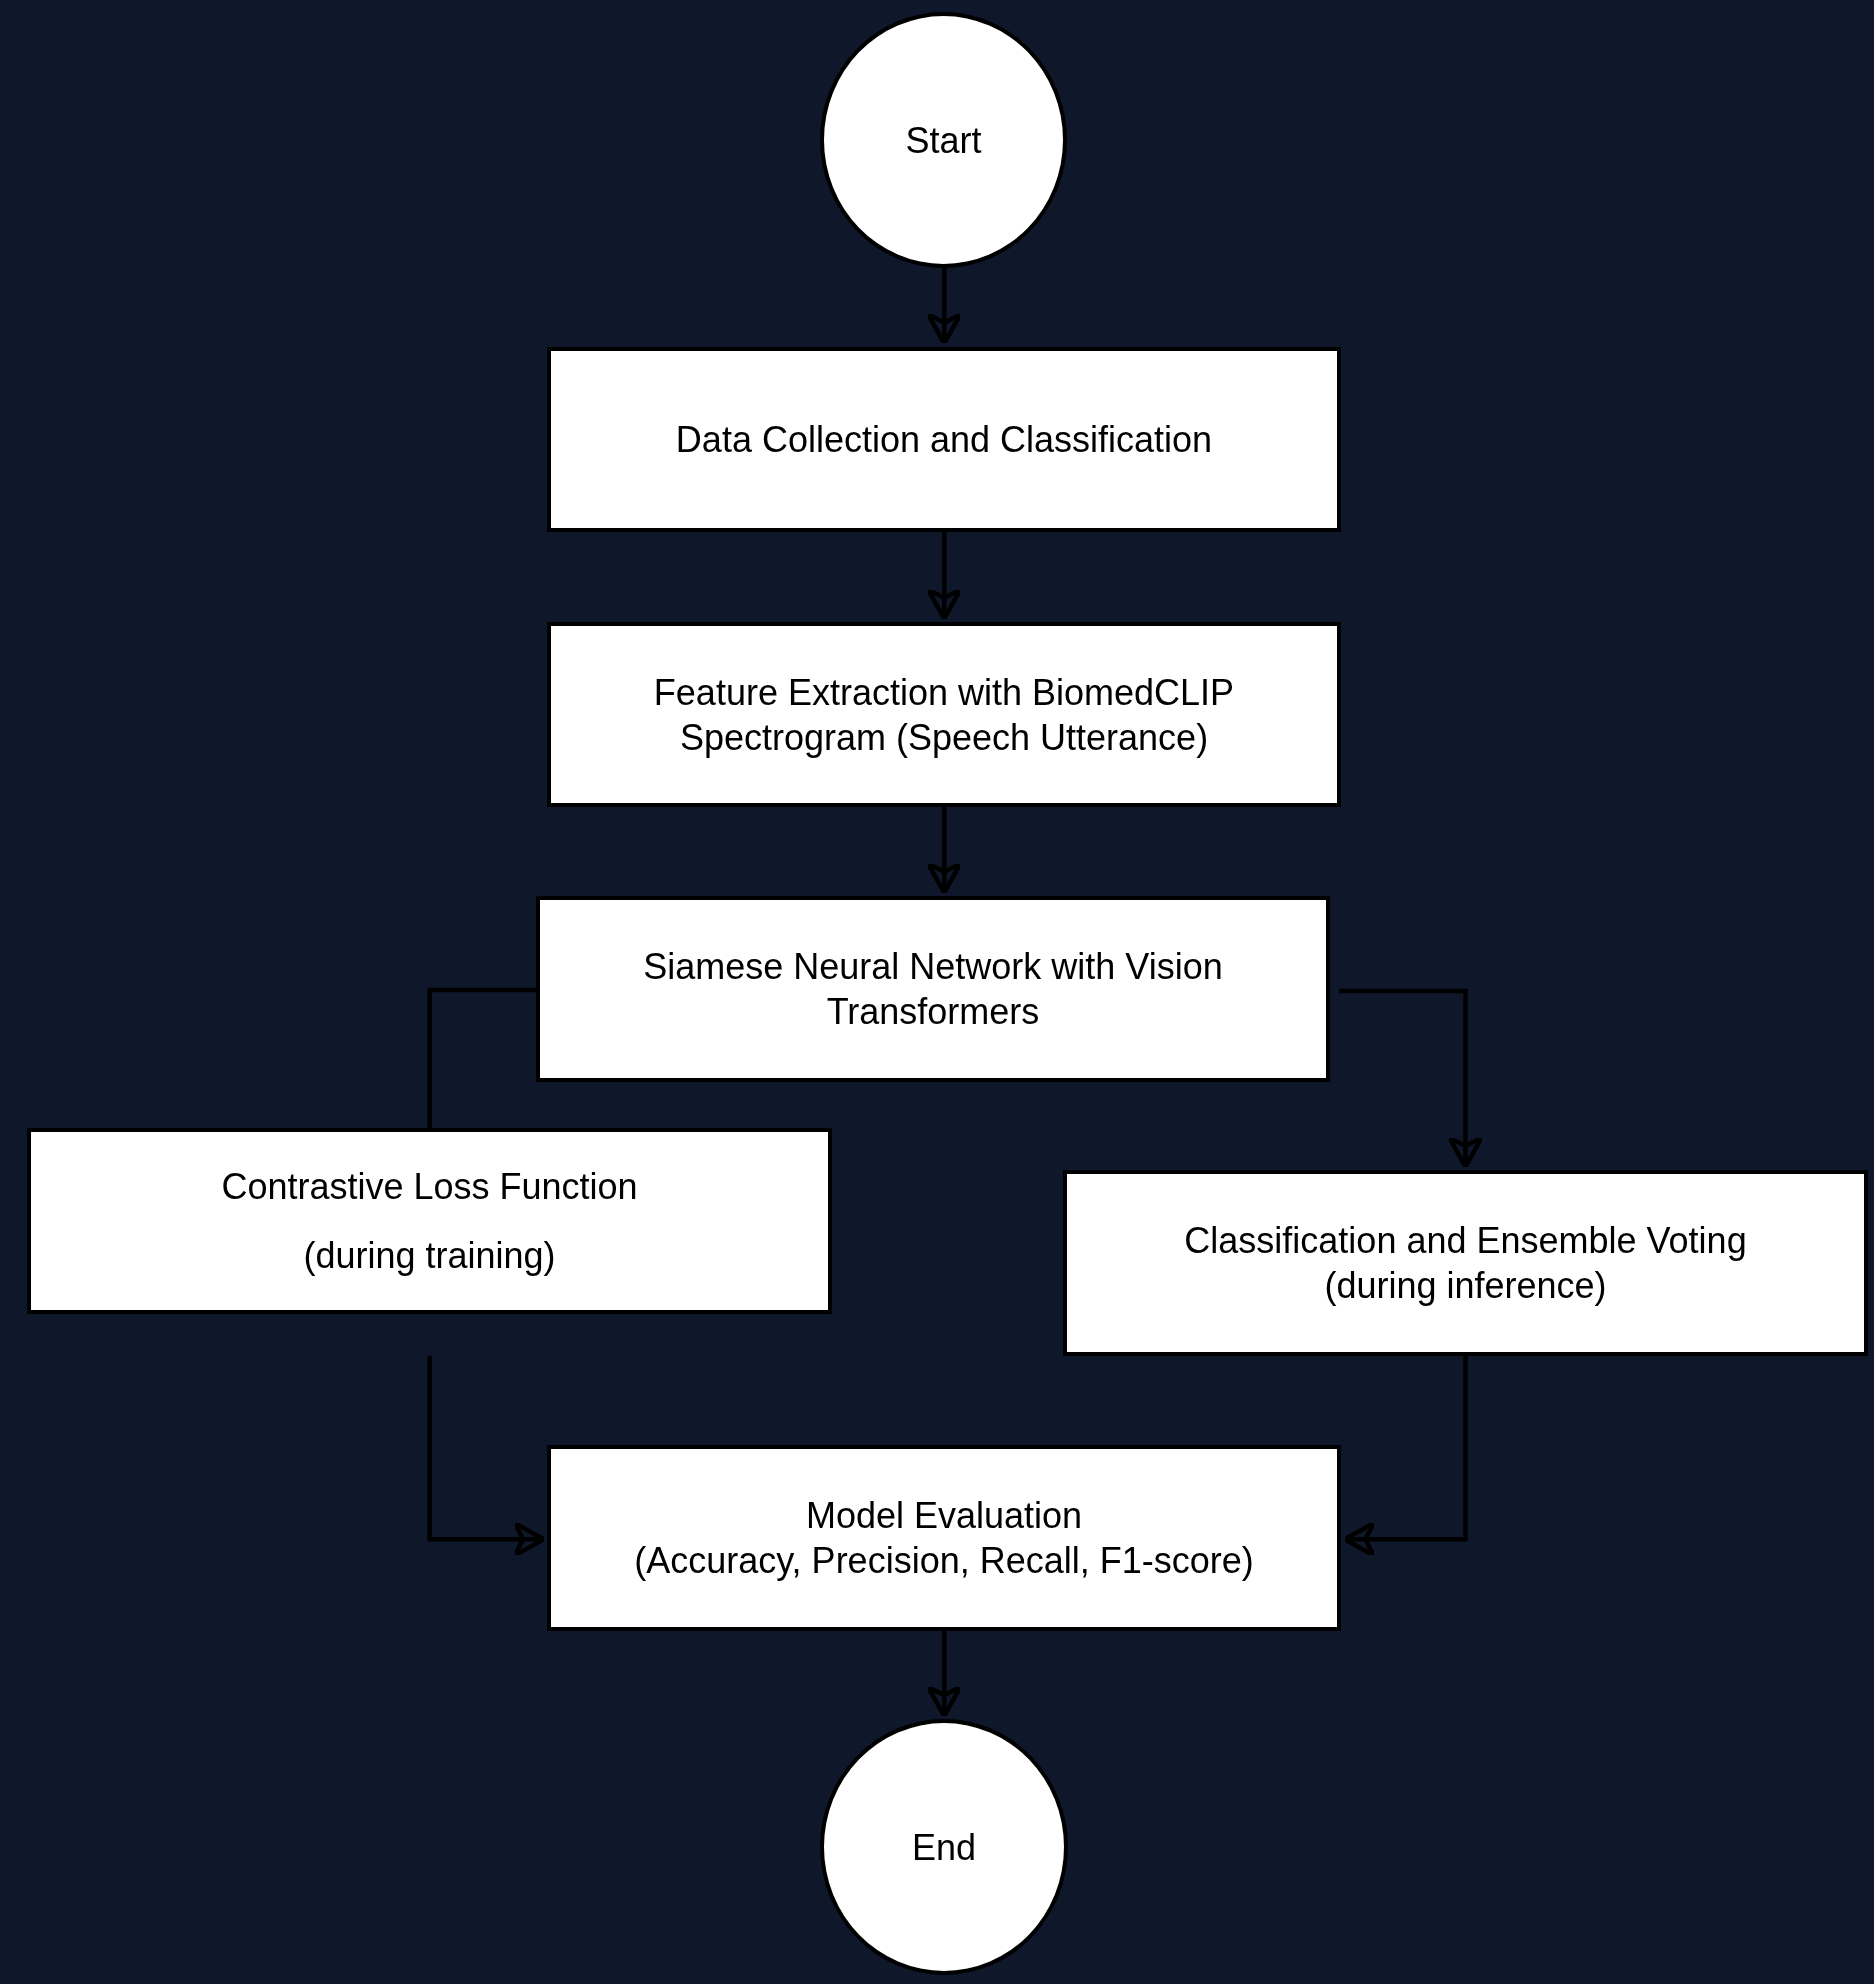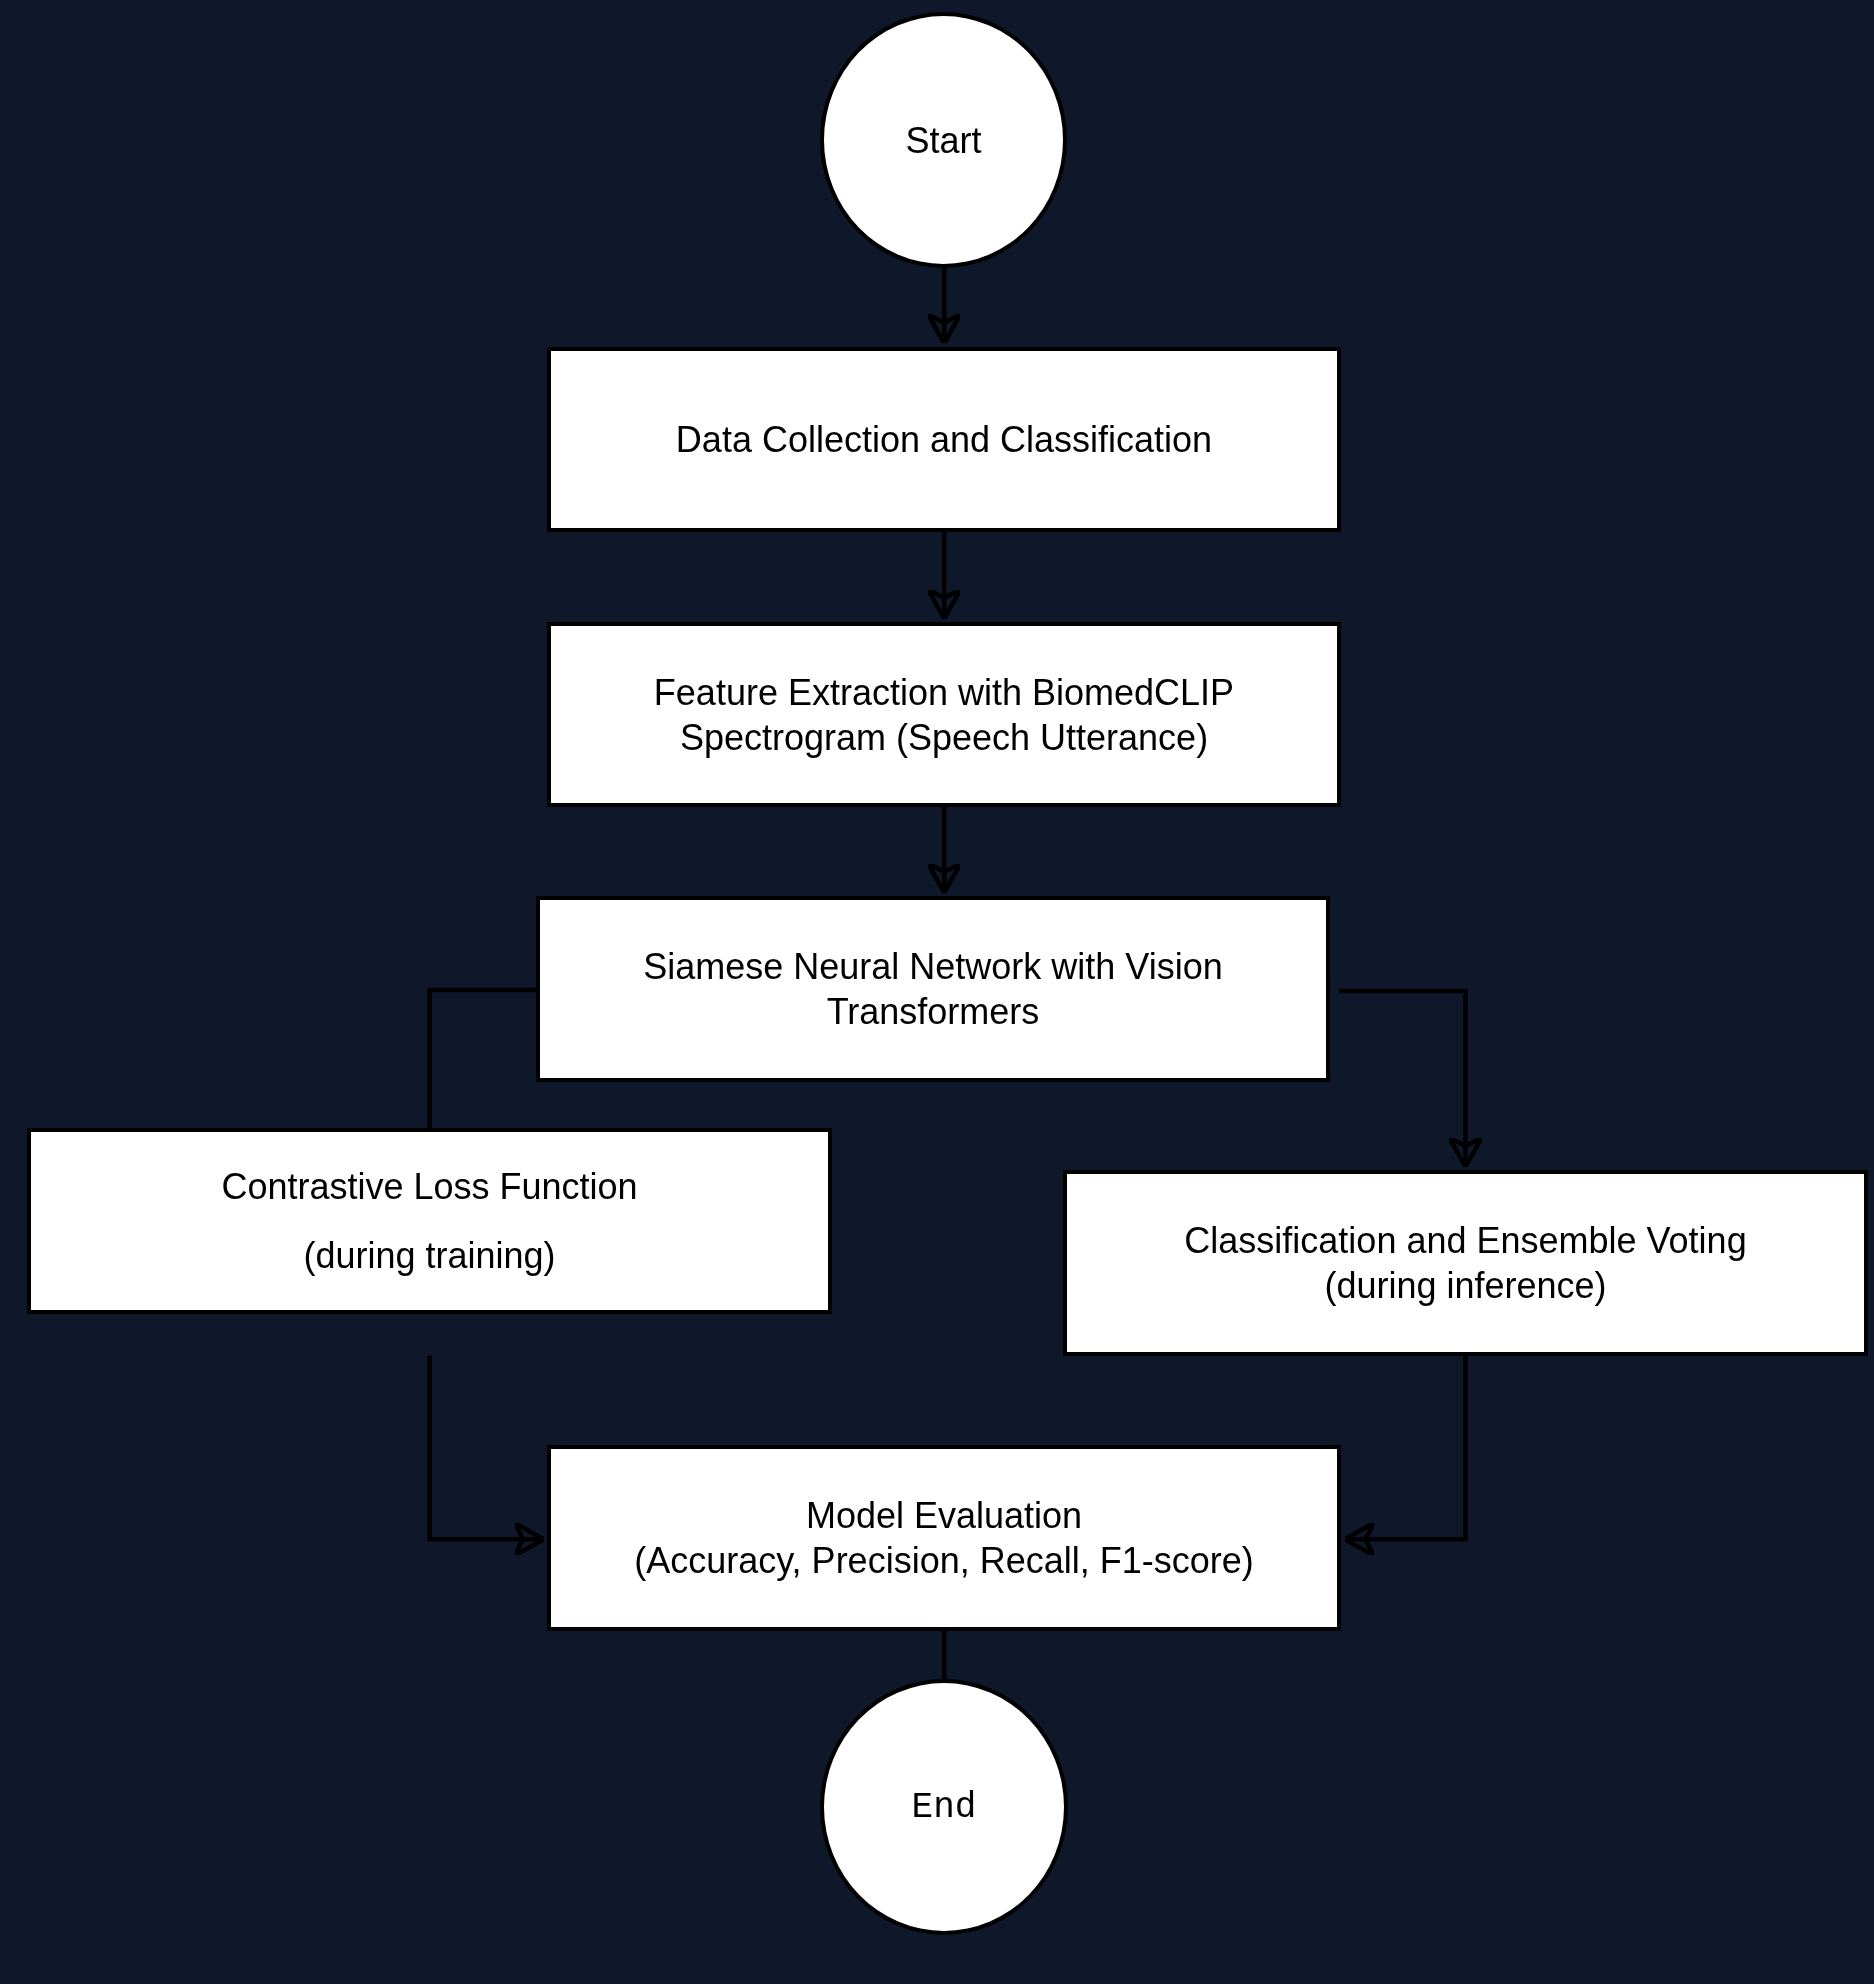--- a/index.html
+++ b/index.html
@@ -78,18 +78,18 @@
   <div class="node" style="left:1063px; top:1170px; width:805px; height:186px;">
     <div class="line">Classification and Ensemble Voting</div>
     <div class="line">(during inference)</div>
   </div>
 
   <div class="node" style="left:547px; top:1445px; width:794px; height:186px;">
     <div class="line">Model Evaluation</div>
     <div class="line">(Accuracy, Precision, Recall, F1-score)</div>
   </div>
 
-  <div class="node terminal" style="left:820px; top:1679px; width:248px; height:256px;font-family:Liberation Mono, monospace;">
+  <div class="node terminal" style="left:820px; top:1719px; width:248px; height:256px;">
     <div class="line">End</div>
   </div>
 
 </div>
 
 
 </body></html>

